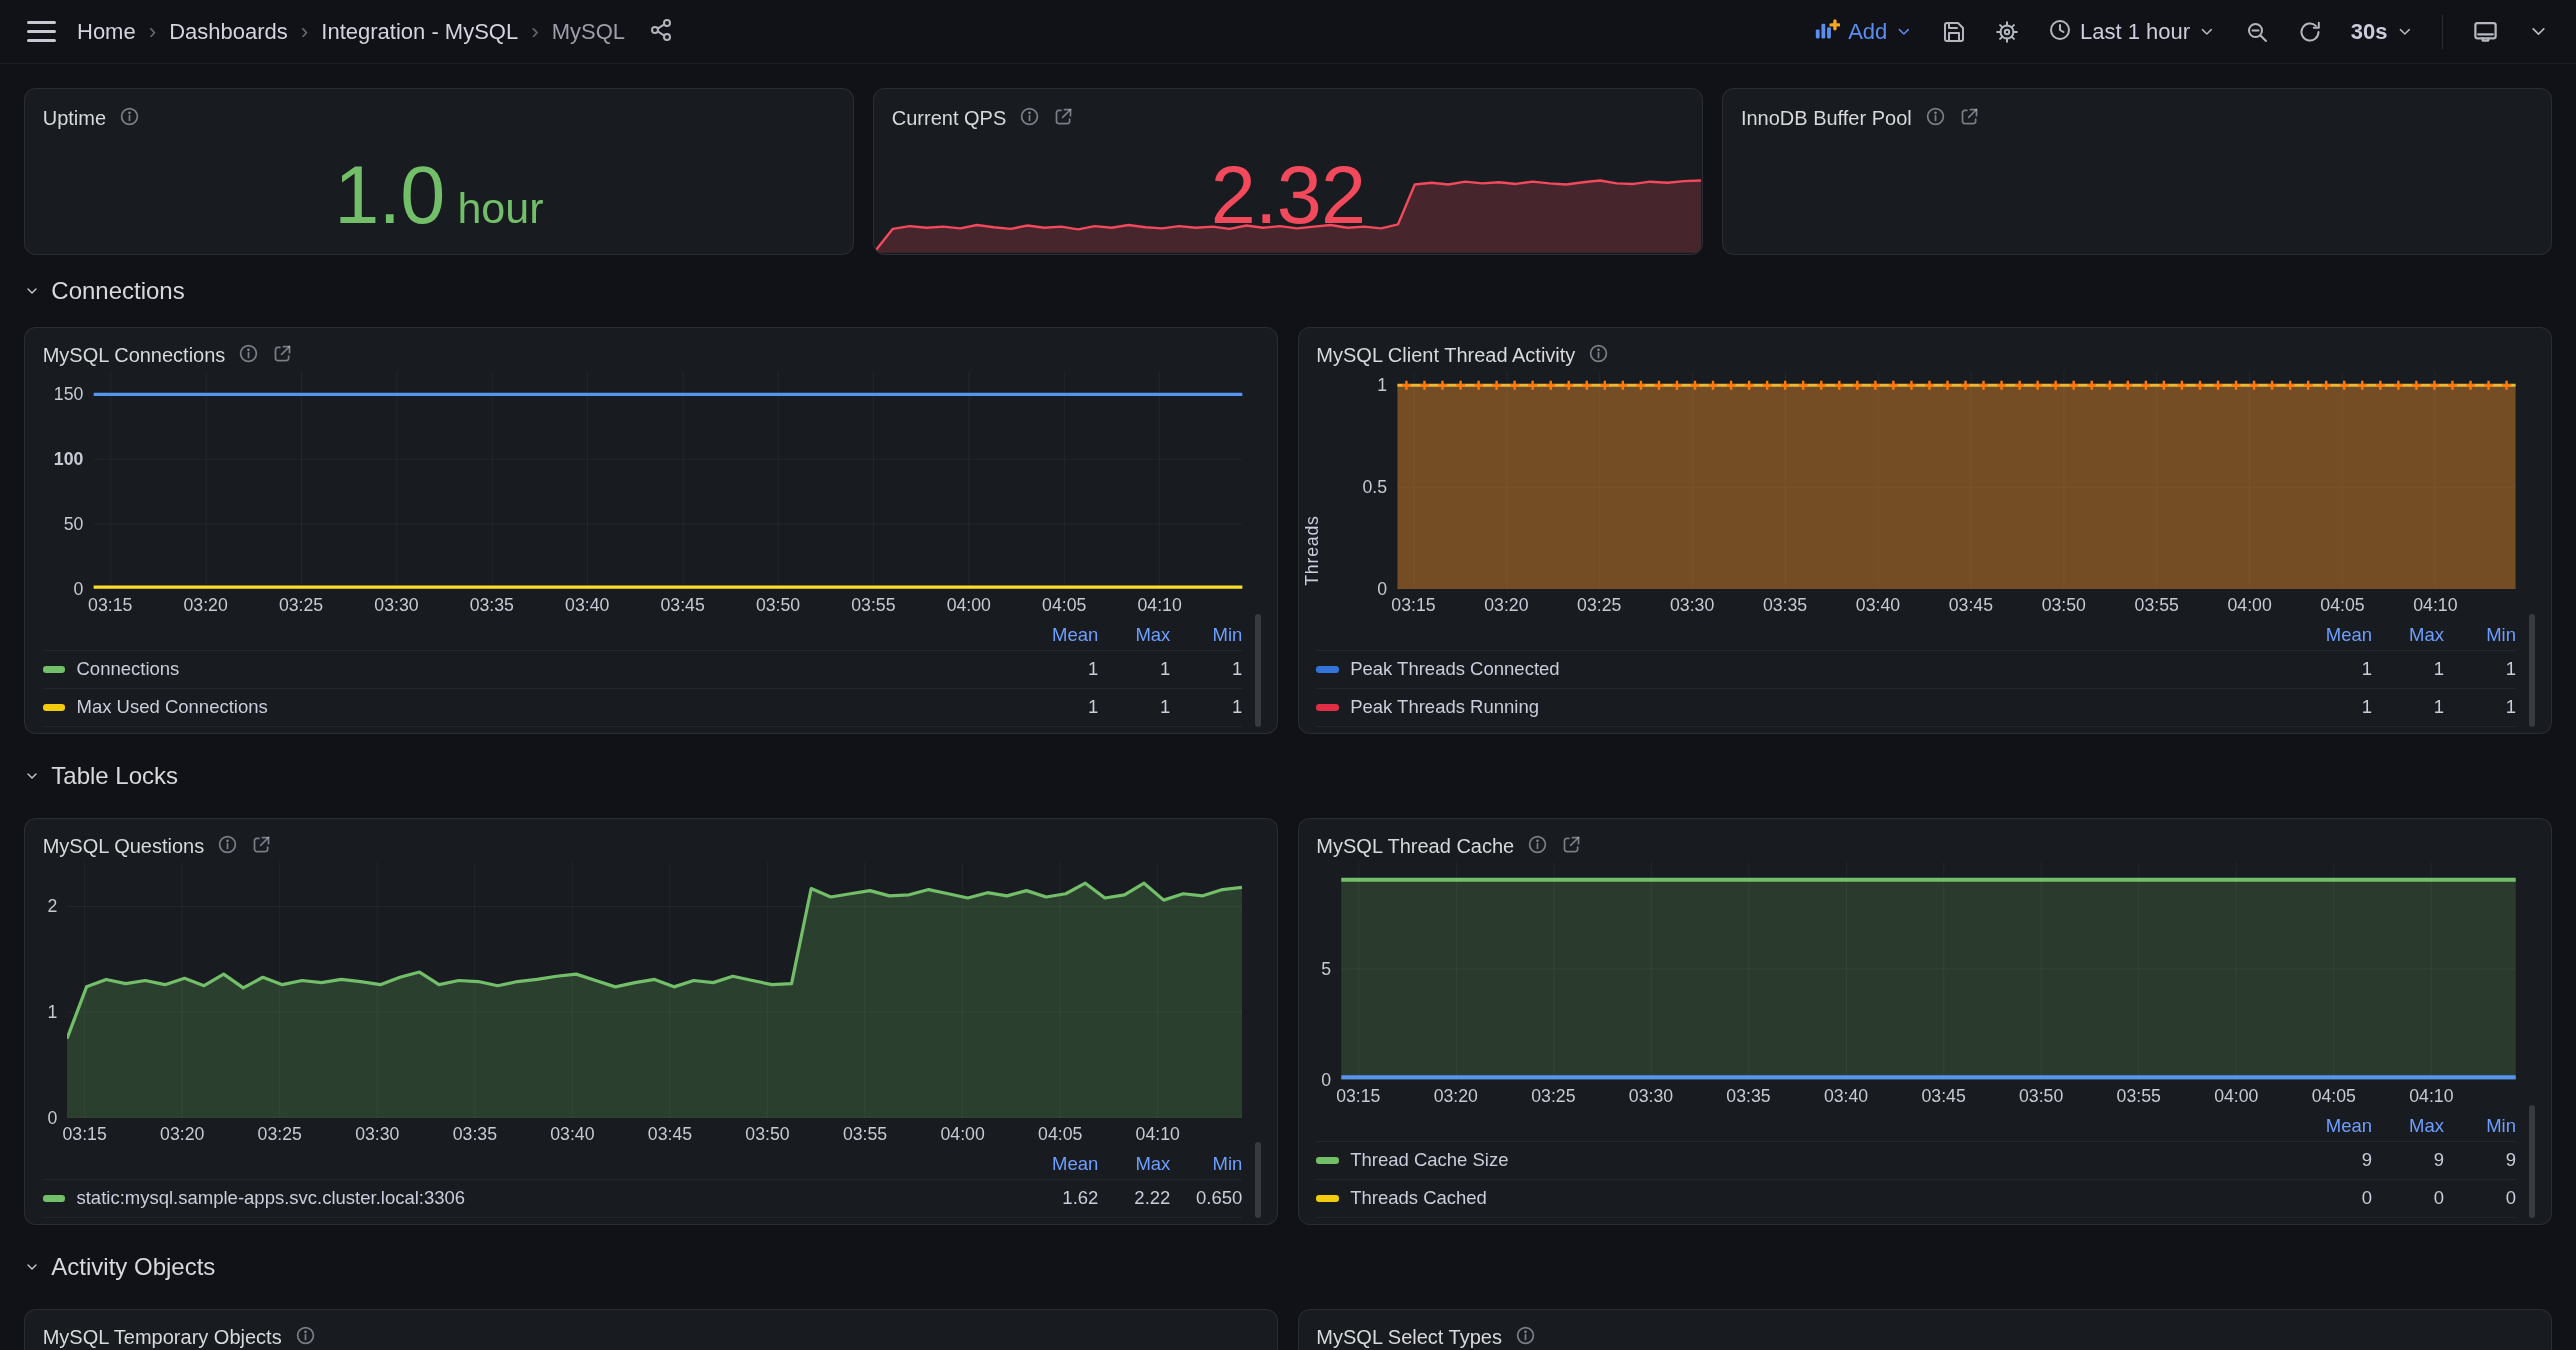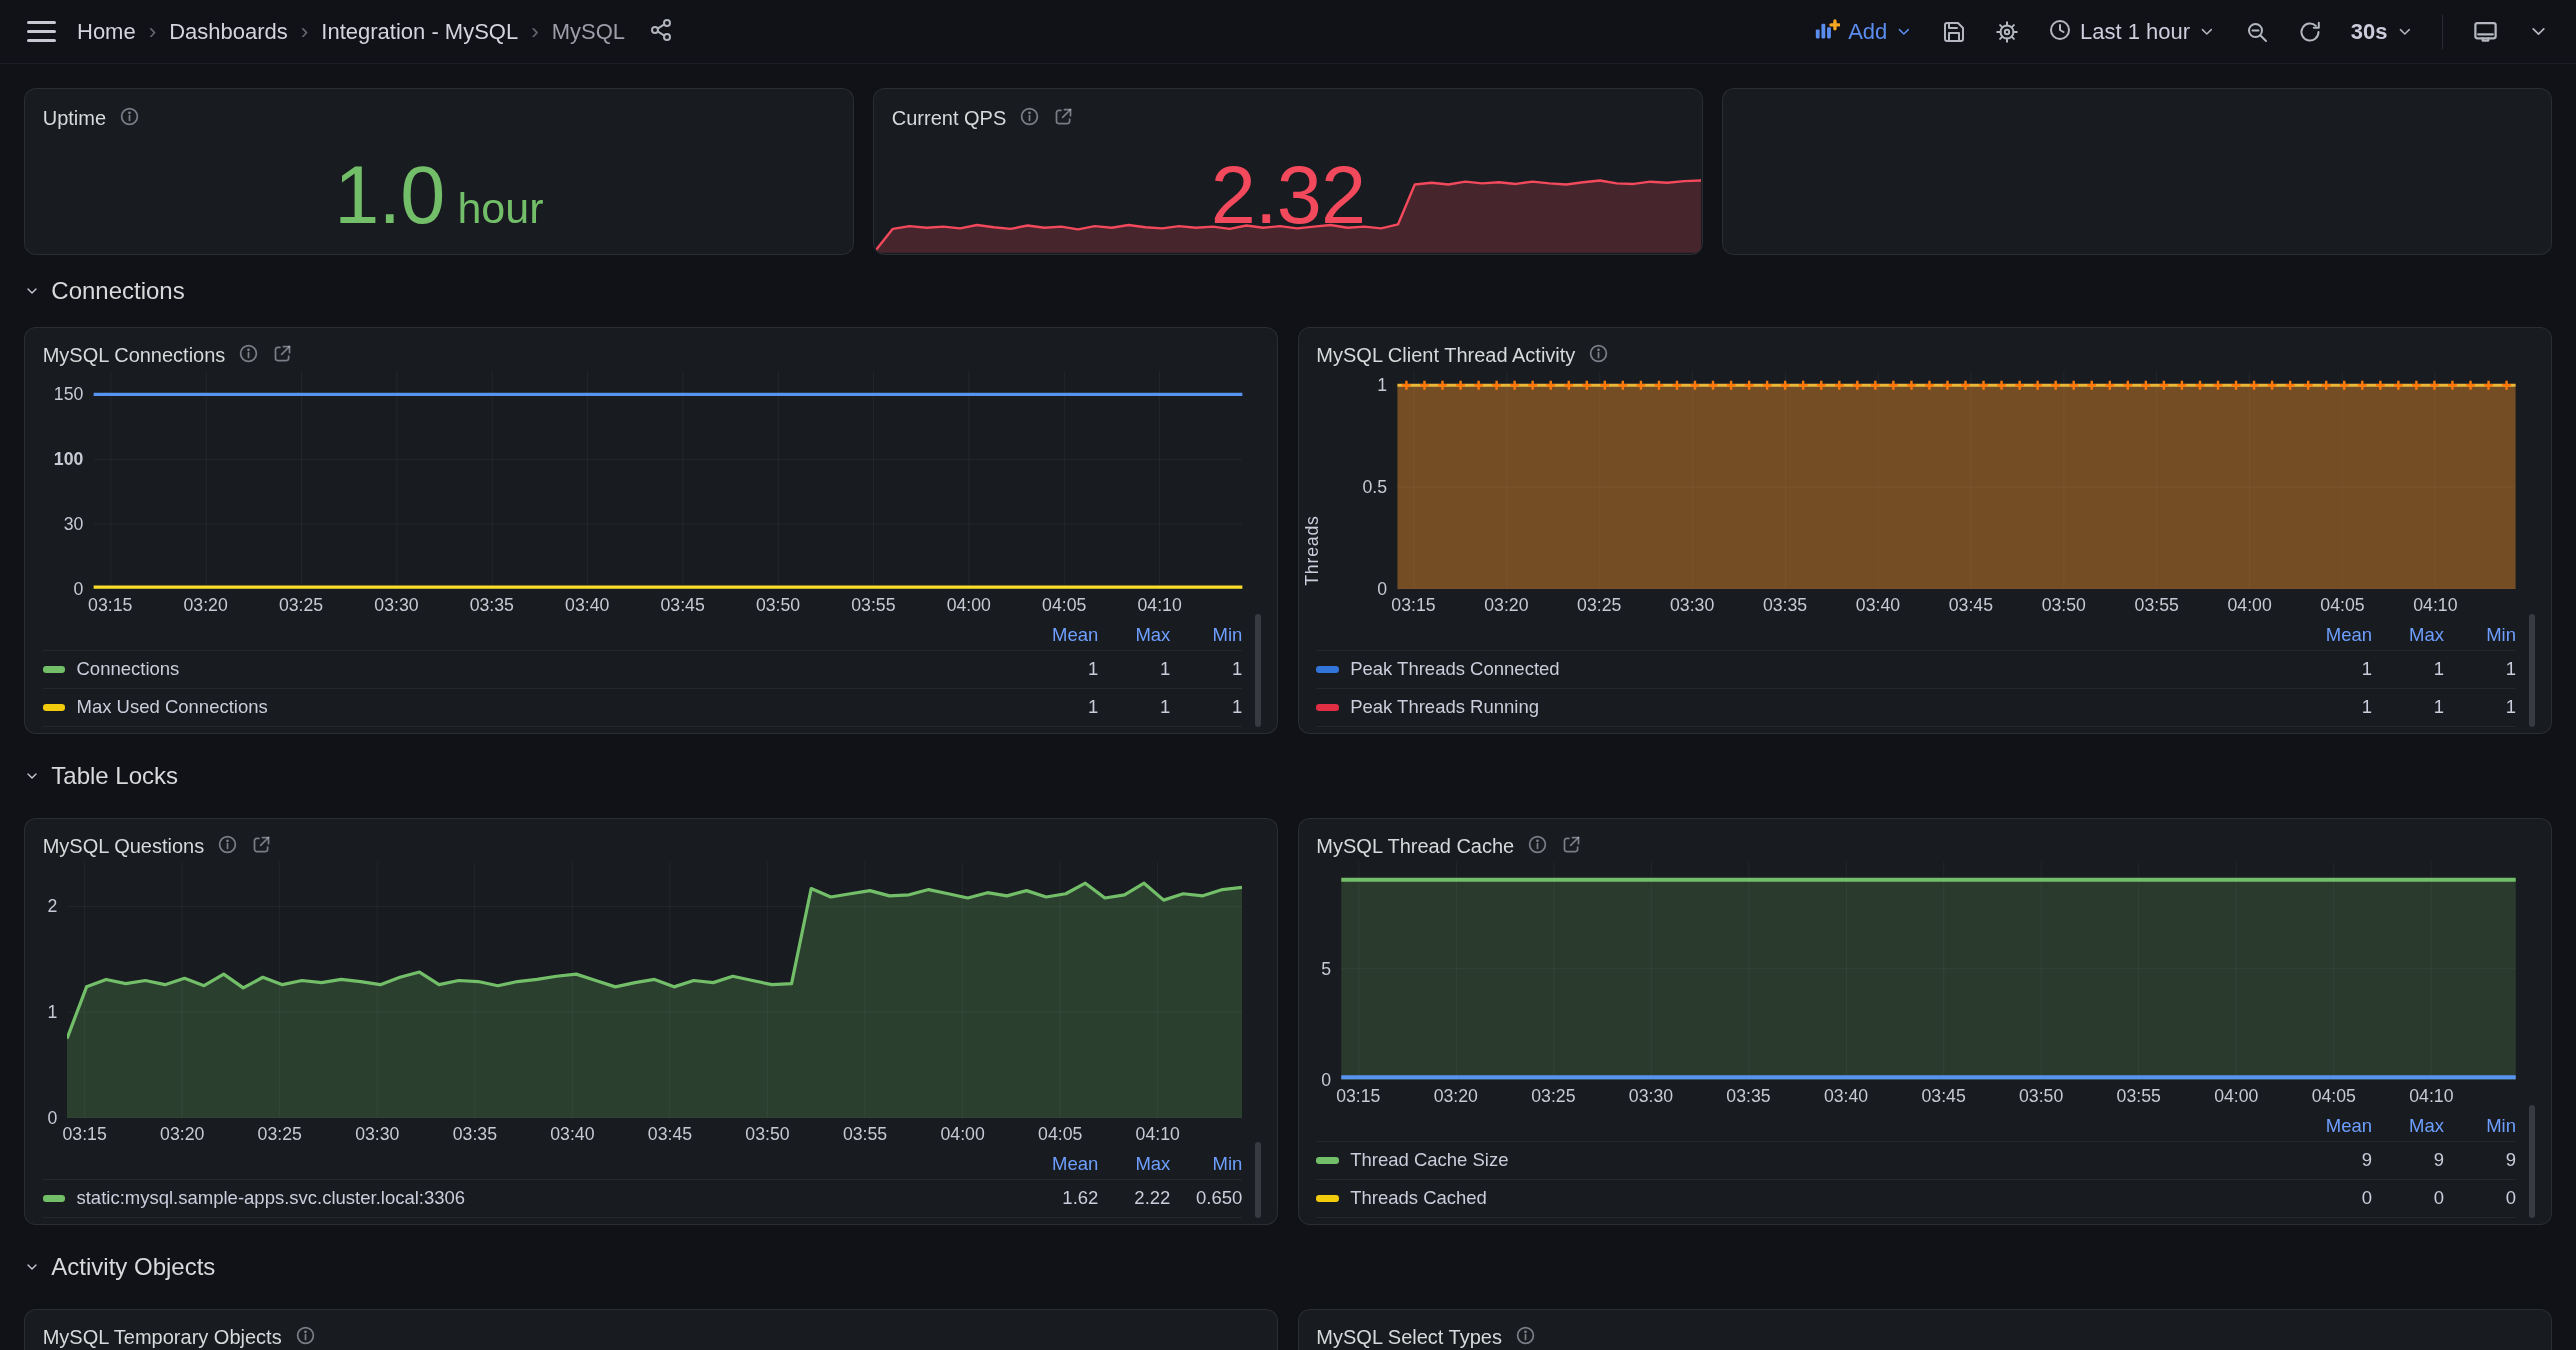--- a/index.html
+++ b/index.html
@@ -224,20 +224,37 @@
             <polyline points="0.0,96.6 20.9,70.3 41.8,66.9 62.8,69.0 83.7,67.6 104.6,69.7 125.5,65.5 146.4,68.3 167.3,70.3 188.3,66.2 209.2,69.0 230.1,67.6 251.0,71.0 271.9,66.9 292.9,69.0 313.8,65.5 334.7,68.3 355.6,69.7 376.5,66.9 397.4,69.0 418.4,67.6 439.3,70.3 460.2,66.2 481.1,69.0 502.0,66.9 523.0,69.7 543.9,67.6 564.8,65.5 585.7,69.0 606.6,67.6 627.6,69.7 648.5,64.8 669.4,15.2 690.3,13.1 711.2,15.2 732.1,11.7 753.1,13.8 774.0,12.4 794.9,14.5 815.8,11.7 836.7,13.8 857.7,15.2 878.6,12.4 899.5,10.3 920.4,13.8 941.3,14.5 962.2,11.7 983.2,13.1 1004.1,11.0 1025.0,10.3" fill="none" stroke="#F2495C" stroke-width="3" stroke-linejoin="round"></polyline>
           </svg></div>
       <div class="stat-value-wrap">
         <div class="stat-inner" style="color:#F2495C">
           <span class="stat-value">2.32</span>
         </div>
       </div>
     </div>
 
     <div class="panel stat-panel">
+      <div class="panel-header">
+        <span class="panel-title">InnoDB Buffer Pool</span>
+        <span class="icon">
+          <svg class="ic" width="21" height="21" viewBox="0 0 24 24">
+              <circle cx="12" cy="12" r="9"></circle>
+              <line x1="12" y1="11" x2="12" y2="16.5"></line>
+              <circle cx="12" cy="7.8" r="0.6" fill="currentColor"></circle>
+            </svg>
+        </span>
+        <span class="icon">
+          <svg class="ic" width="21" height="21" viewBox="0 0 24 24">
+              <path d="M9 5H6.5A2.5 2.5 0 0 0 4 7.5v10A2.5 2.5 0 0 0 6.5 20h10a2.5 2.5 0 0 0 2.5-2.5V15"></path>
+              <path d="M13 4h7v7"></path>
+              <path d="M20 4l-9 9"></path>
+            </svg>
+        </span>
+      </div>
     </div>
   </div>
 
   <div class="section-header">
     <svg class="ic" width="16" height="16" viewBox="0 0 24 24" stroke-width="3">
         <path d="M6 9l6 6 6-6"></path>
       </svg>
     <span>Connections</span>
   </div>
 
@@ -256,21 +273,21 @@
           <svg class="ic" width="21" height="21" viewBox="0 0 24 24">
               <path d="M9 5H6.5A2.5 2.5 0 0 0 4 7.5v10A2.5 2.5 0 0 0 6.5 20h10a2.5 2.5 0 0 0 2.5-2.5V15"></path>
               <path d="M13 4h7v7"></path>
               <path d="M20 4l-9 9"></path>
             </svg>
         </span>
       </div>
       <div class="ts-body">
         <div class="y-gutter" style="flex:0 0 68px">
             <div class="ytick" style="top: 207px;">0</div>
-            <div class="ytick" style="top: 142px;">30</div>
+            <div class="ytick" style="top: 142px;">50</div>
             <div class="ytick" style="top: 77px; font-weight: bold;">100</div>
             <div class="ytick" style="top: 12px;">150</div>
           </div>
         <div class="plot">
             <svg width="1150" height="218" viewBox="0 0 1428 271">
               <line x1="0" y1="271" x2="1428" y2="271" stroke="rgba(204,204,220,0.08)" stroke-width="1"></line>
               <line x1="0" y1="190.3452380952381" x2="1428" y2="190.3452380952381" stroke="rgba(204,204,220,0.08)" stroke-width="1"></line>
               <line x1="0" y1="109.6904761904762" x2="1428" y2="109.6904761904762" stroke="rgba(204,204,220,0.08)" stroke-width="1"></line>
               <line x1="0" y1="29.035714285714278" x2="1428" y2="29.035714285714278" stroke="rgba(204,204,220,0.08)" stroke-width="1"></line>
               <line x1="21.419999999999998" y1="0" x2="21.419999999999998" y2="271" stroke="rgba(204,204,220,0.08)" stroke-width="1"></line>

